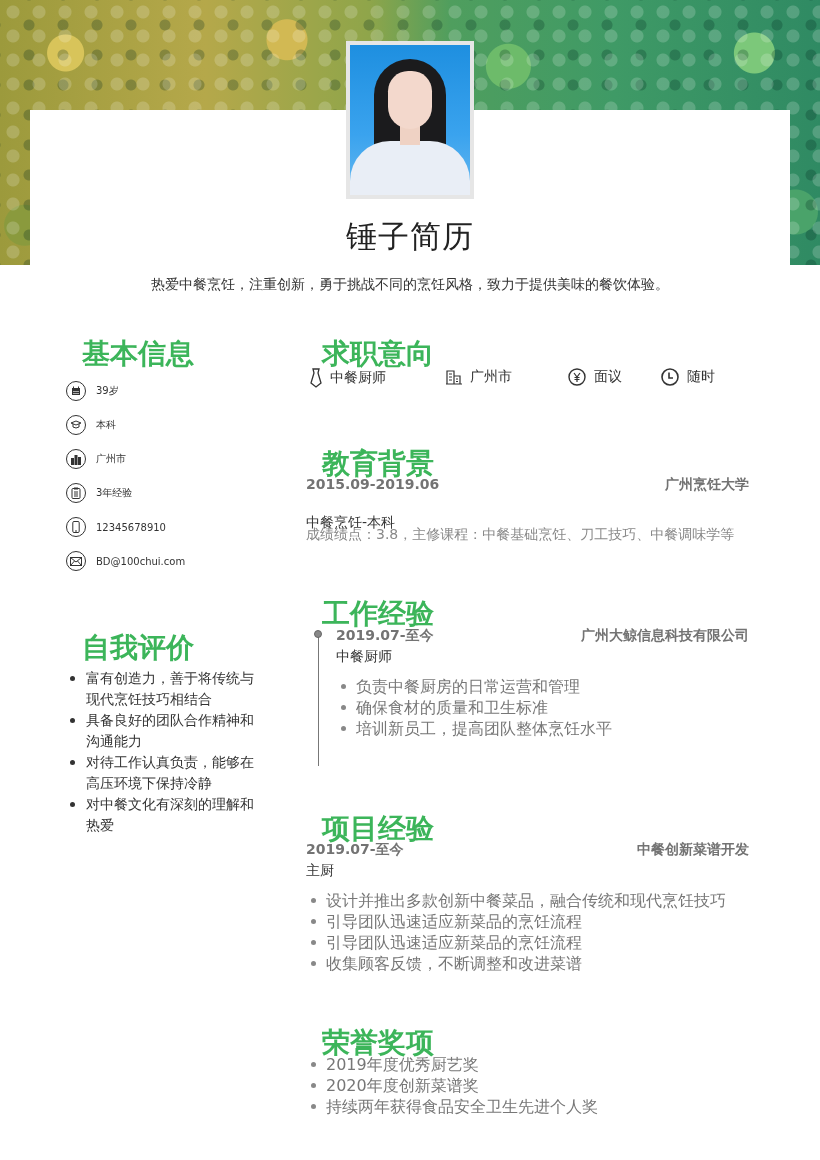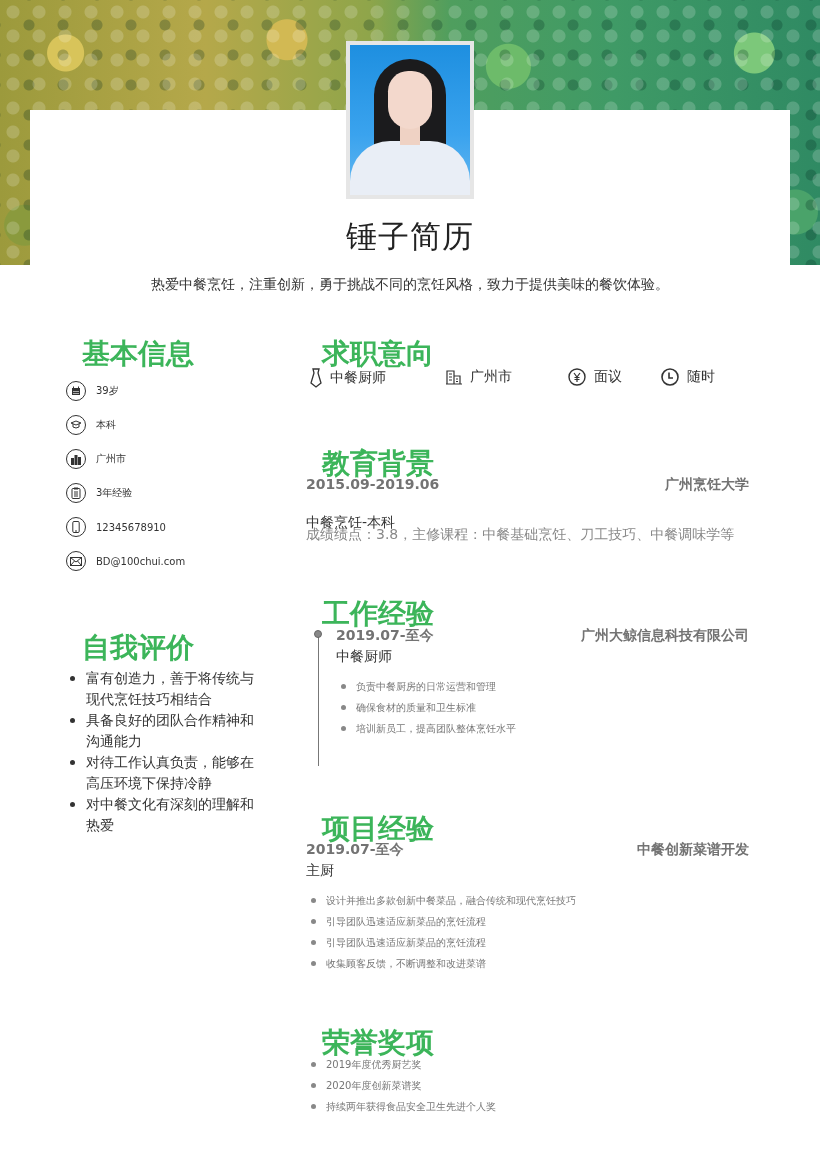--- a/index.html
+++ b/index.html
@@ -86,21 +86,21 @@
   
   .intent-row { position: absolute; left: 306px; top: 368px; width: 450px; height: 24px; }
   .intent-item { position: absolute; top: 0; display: flex; align-items: center; font-size: 14px; color: #333; }
   .intent-item svg { margin-right: 8px; }
 
   .row-head { position: absolute; display: flex; justify-content: space-between; font-size: 14px; font-weight: bold; color: #737373; }
   .sub { position: absolute; font-size: 14px; color: #333; }
   .grey { position: absolute; font-size: 14px; color: #888; }
 
   .bullets { position: absolute; list-style: none; }
-  .bullets li { position: relative; padding-left: 20px; font-size: 10px; line-height: 21px; color: #777; }
+  .bullets li { position: relative; padding-left: 20px; font-size: 16px; line-height: 21px; color: #777; }
   .bullets li::before {
     content: ""; position: absolute; left: 5px; top: 8px; width: 5px; height: 5px; border-radius: 50%; background: #888;
   }
 
   .timeline-line { position: absolute; left: 318px; top: 634px; width: 1px; height: 132px; background: #777; }
   .timeline-dot { position: absolute; left: 314px; top: 630px; width: 8px; height: 8px; border-radius: 50%; background: #888; border: 1px solid #666; }
 </style>
 </head>
 <body>
 

